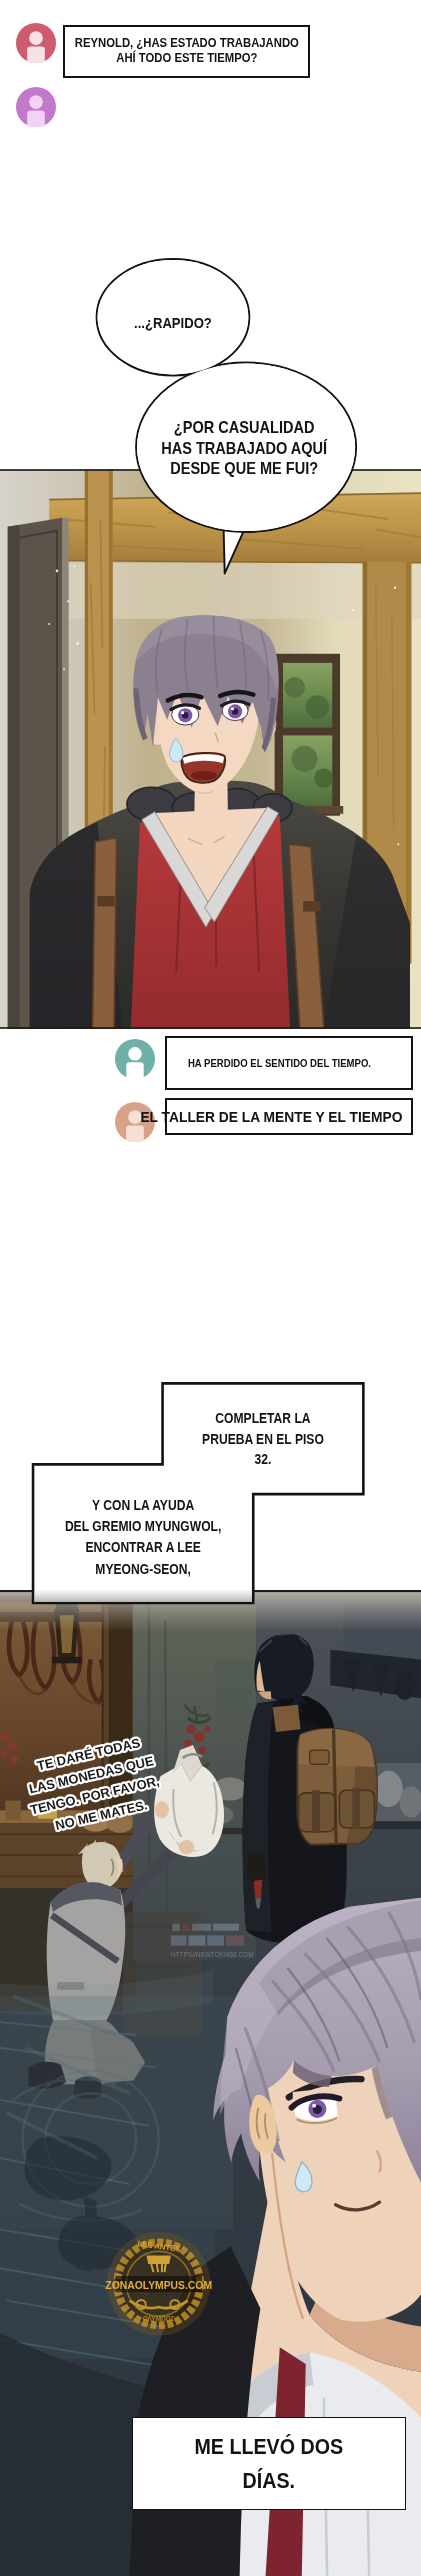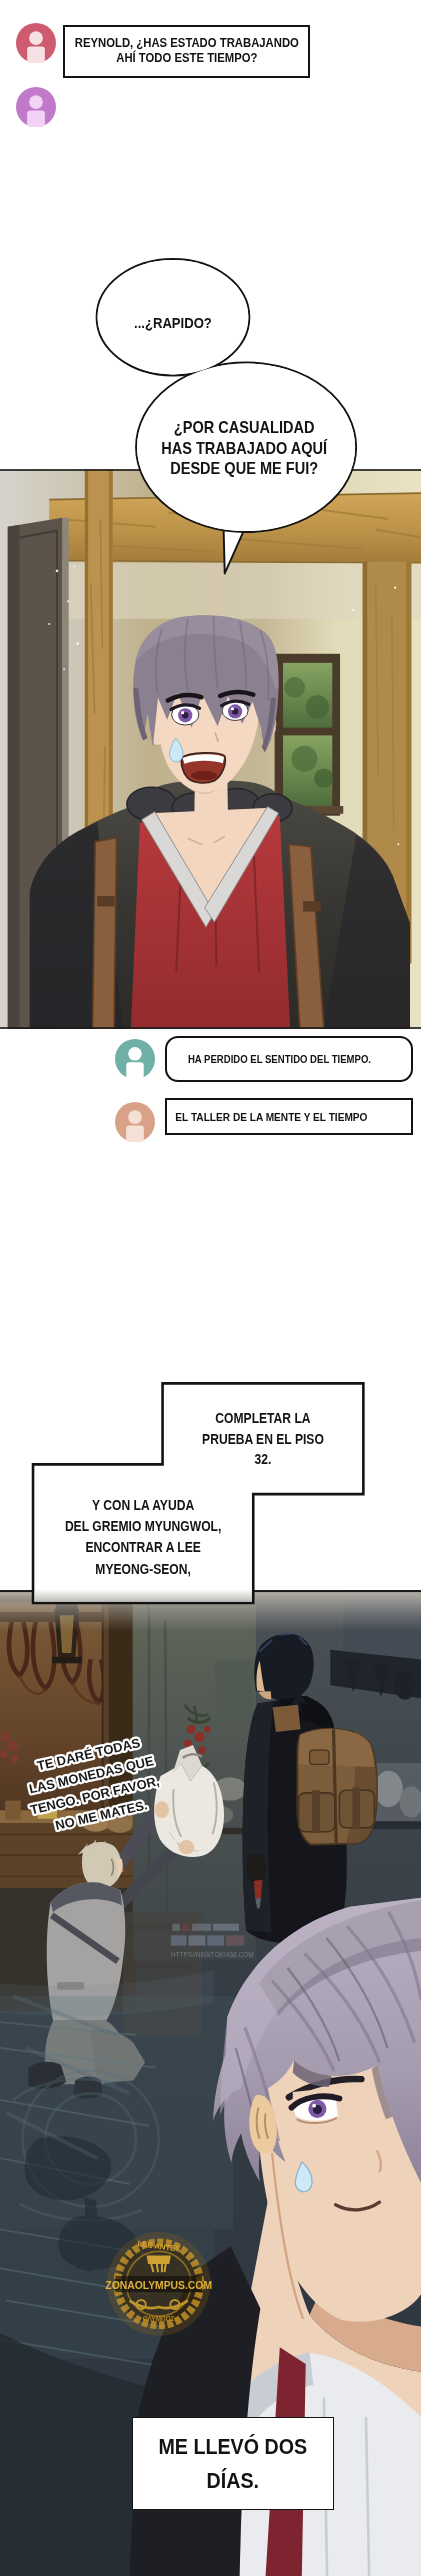--- a/index.html
+++ b/index.html
@@ -493,31 +493,31 @@
     <text x="377" y="353" text-anchor="middle" transform="translate(377 0) scale(0.9 1) translate(-377 0)" font-size="25">DESDE QUE ME FUI?</text>
   </g>
 </svg>
 
 <div class="avatar" style="left:115px;top:1039px;width:40px;height:40px;background:#6fb0a7;">
 <svg width="40" height="40" viewBox="0 0 62 62">
         <circle cx="31" cy="23" r="10.5" fill="#fff"></circle>
         <rect x="17.5" y="36" width="27" height="26" rx="5" fill="#fff"></rect>
       </svg>
 </div>
-<div class="chatbox" style="left:165px;top:1036px;width:248px;height:46px;font-size:10.4px;padding-right:19.4px;box-sizing:border-box;border-radius:13px;">
+<div class="chatbox" style="left:165px;top:1036px;width:248px;height:54px;font-size:10.4px;padding-right:19.4px;box-sizing:border-box;">
       <div class="cond">HA PERDIDO EL SENTIDO DEL TIEMPO.</div>
     </div>
 
 <div class="avatar" style="left:115px;top:1102px;width:40px;height:40px;background:#d8a288;">
 <svg width="40" height="40" viewBox="0 0 61 61">
         <circle cx="30.5" cy="23" r="10.5" fill="#f5e0d6"></circle>
         <rect x="17" y="36" width="27" height="25" rx="5" fill="#f5e0d6"></rect>
       </svg>
 </div>
-<div class="chatbox" style="left:165px;top:1098px;width:248px;height:37px;font-size:11px;padding-right:36px;box-sizing:border-box;">
+<div class="chatbox" style="left:165px;top:1098px;width:248px;height:37px;font-size:15px;padding-right:36px;box-sizing:border-box;">
       <div class="cond">EL TALLER DE LA MENTE Y EL TIEMPO</div>
     </div>
 
 <svg class="abs" style="left:0;top:1380px;z-index:5;" width="421" height="227" viewBox="0 2130 650 350">
   <path d="M251 2135 L561 2135 L561 2306 L391 2306 L391 2474 L51 2474 L51 2260 L251 2260 Z" fill="#fff" stroke="#131313" stroke-width="4"></path>
   <linearGradient id="fogbox" x1="0" y1="0" x2="0" y2="1">
     <stop offset="0" stop-color="#b9b6b0" stop-opacity="0"></stop>
         <stop offset="1" stop-color="#a5a29c" stop-opacity="0.75"></stop>
   </linearGradient>
   <rect x="53" y="2452" width="336" height="20" fill="url(#fogbox)"></rect>
@@ -525,18 +525,18 @@
     <text x="406" y="2196" text-anchor="middle" transform="translate(406 0) scale(0.85 1) translate(-406 0)">COMPLETAR LA</text>
     <text x="406" y="2228" text-anchor="middle" transform="translate(406 0) scale(0.85 1) translate(-406 0)">PRUEBA EN EL PISO</text>
     <text x="406" y="2260" text-anchor="middle" transform="translate(406 0) scale(0.85 1) translate(-406 0)">32.</text>
     <text x="221" y="2330" text-anchor="middle" transform="translate(221 0) scale(0.85 1) translate(-221 0)">Y CON LA AYUDA</text>
     <text x="221" y="2363" text-anchor="middle" transform="translate(221 0) scale(0.85 1) translate(-221 0)">DEL GREMIO MYUNGWOL,</text>
     <text x="221" y="2396" text-anchor="middle" transform="translate(221 0) scale(0.85 1) translate(-221 0)">ENCONTRAR A LEE</text>
     <text x="221" y="2429" text-anchor="middle" transform="translate(221 0) scale(0.85 1) translate(-221 0)">MYEONG-SEON,</text>
   </g>
 </svg>
 
-<div class="chatbox" style="left:132px;top:2417px;width:202px;height:93px;border-width:1.9px;font-size:21.4px;line-height:34px;padding-bottom:0;box-sizing:border-box;">
+<div class="chatbox" style="left:132px;top:2417px;width:274px;height:93px;border-width:1.9px;font-size:21.4px;line-height:34px;padding-bottom:0;box-sizing:border-box;">
       <div class="cond">ME LLEVÓ DOS<br>DÍAS.</div>
     </div>
 
 </div>
 
 
 </body></html>

